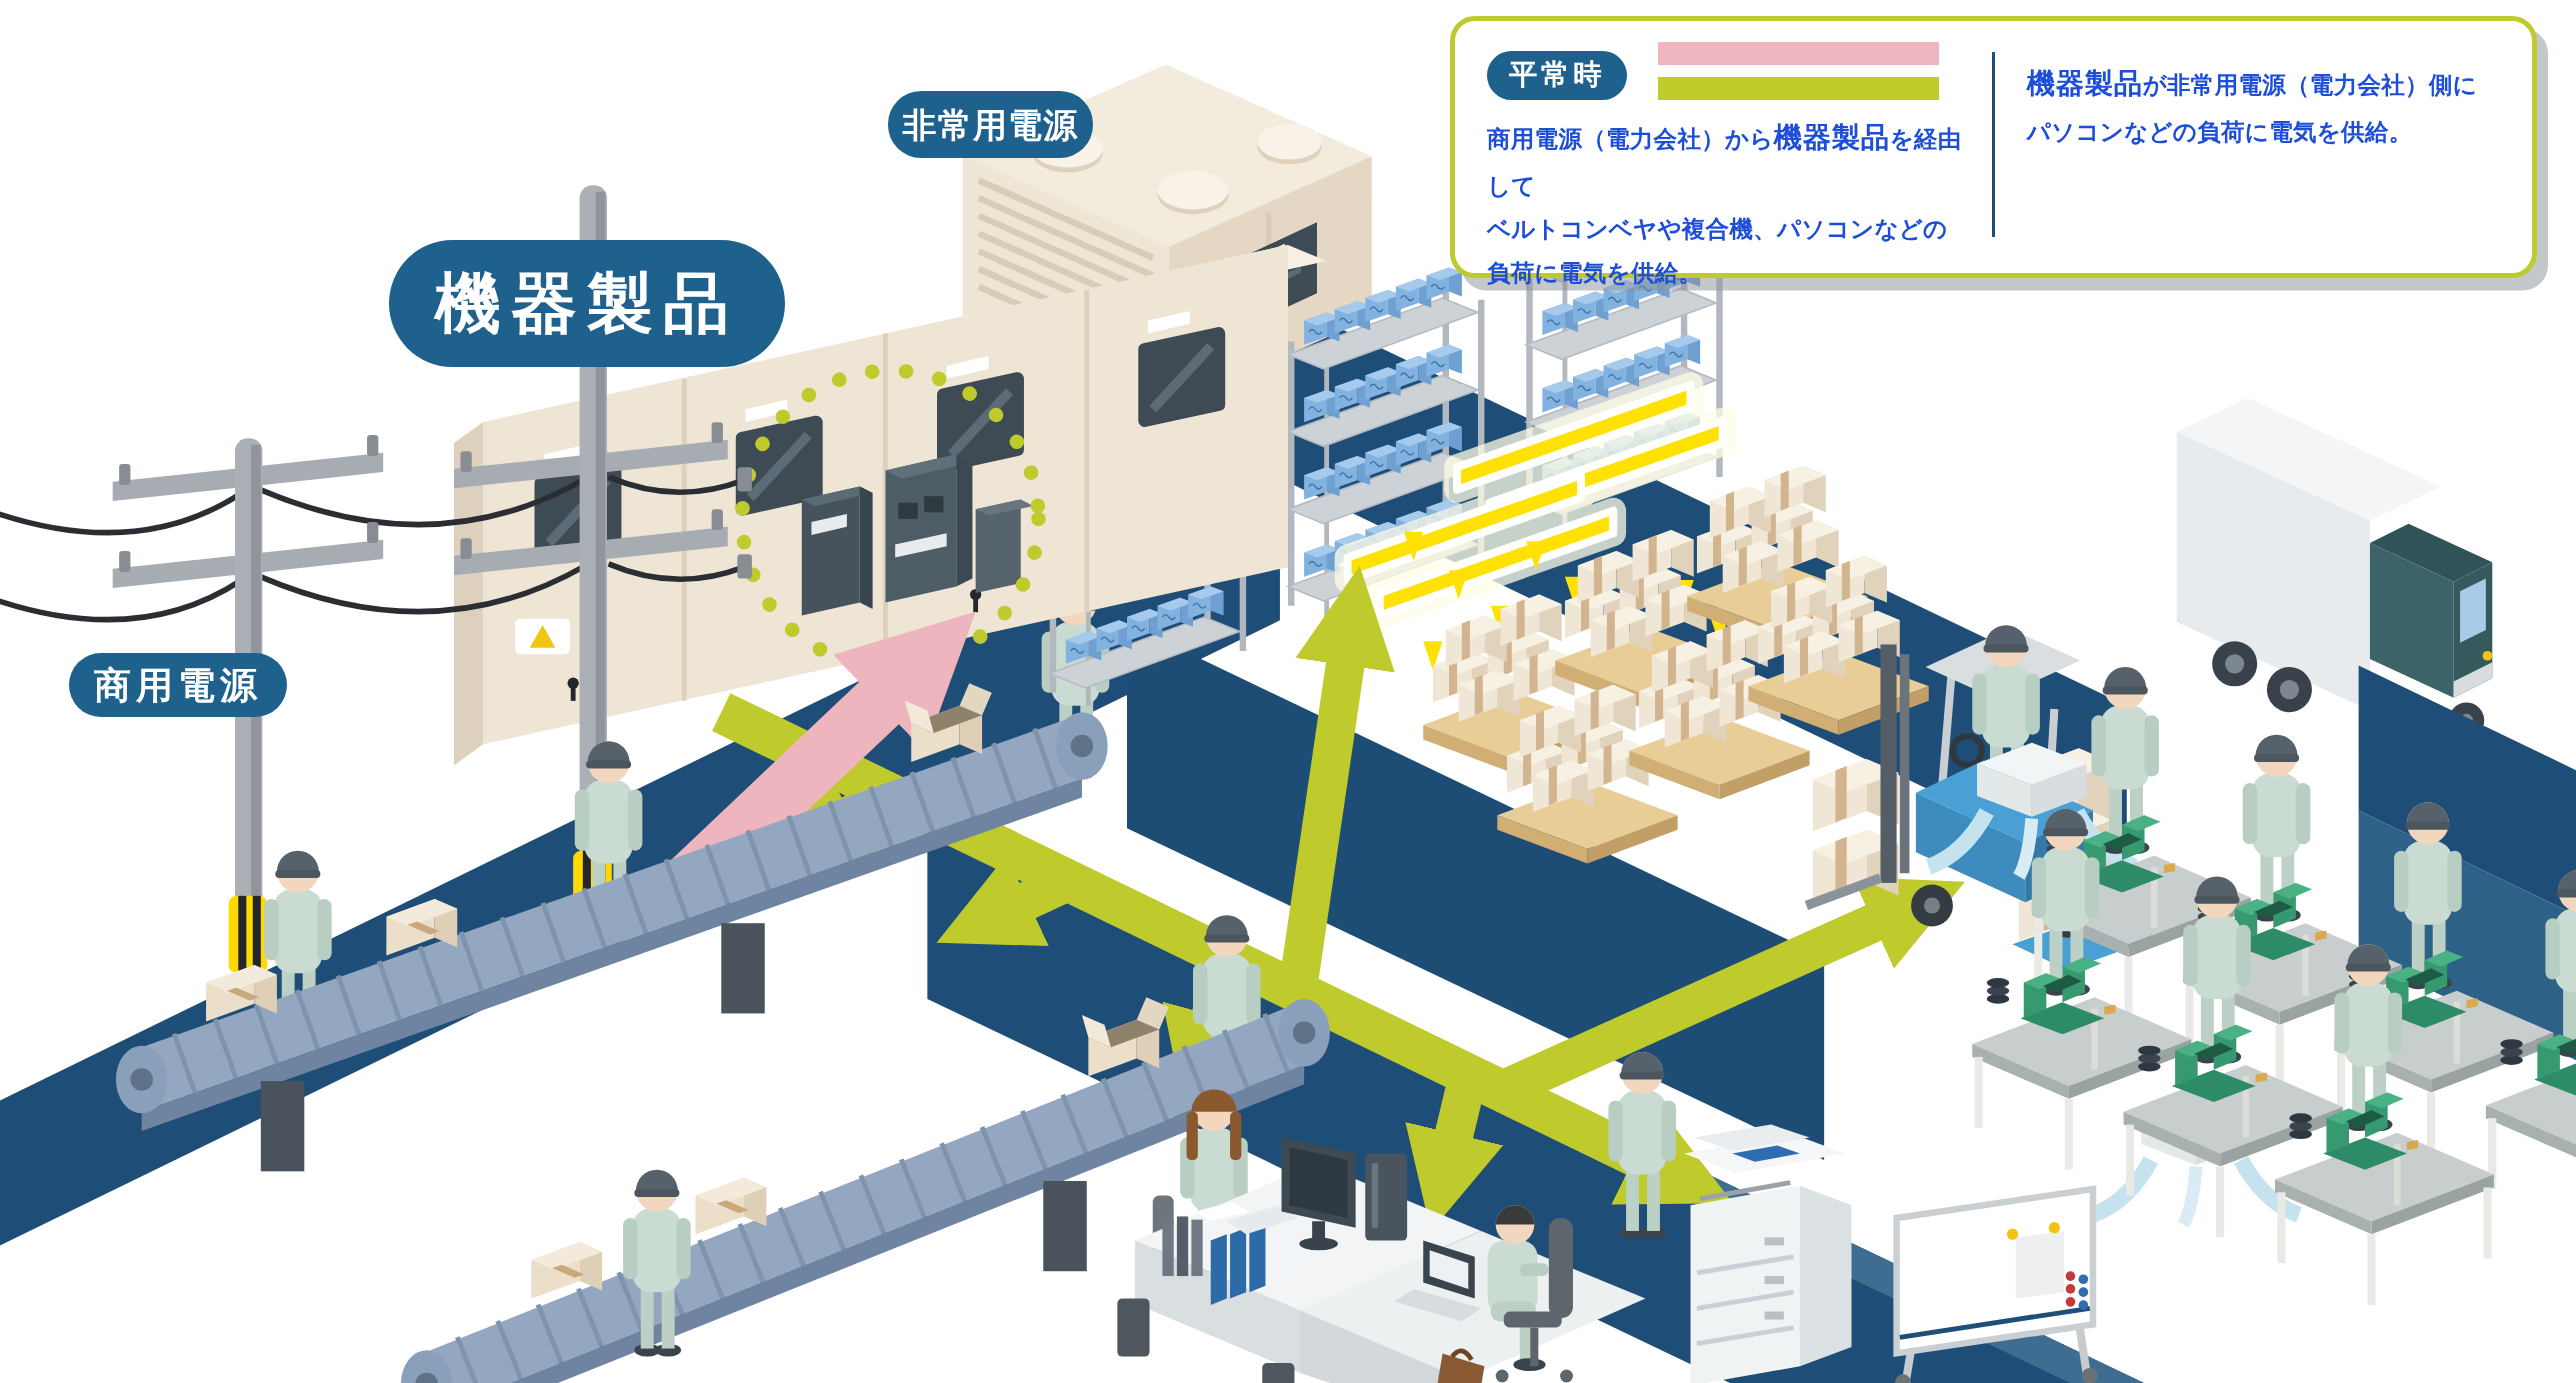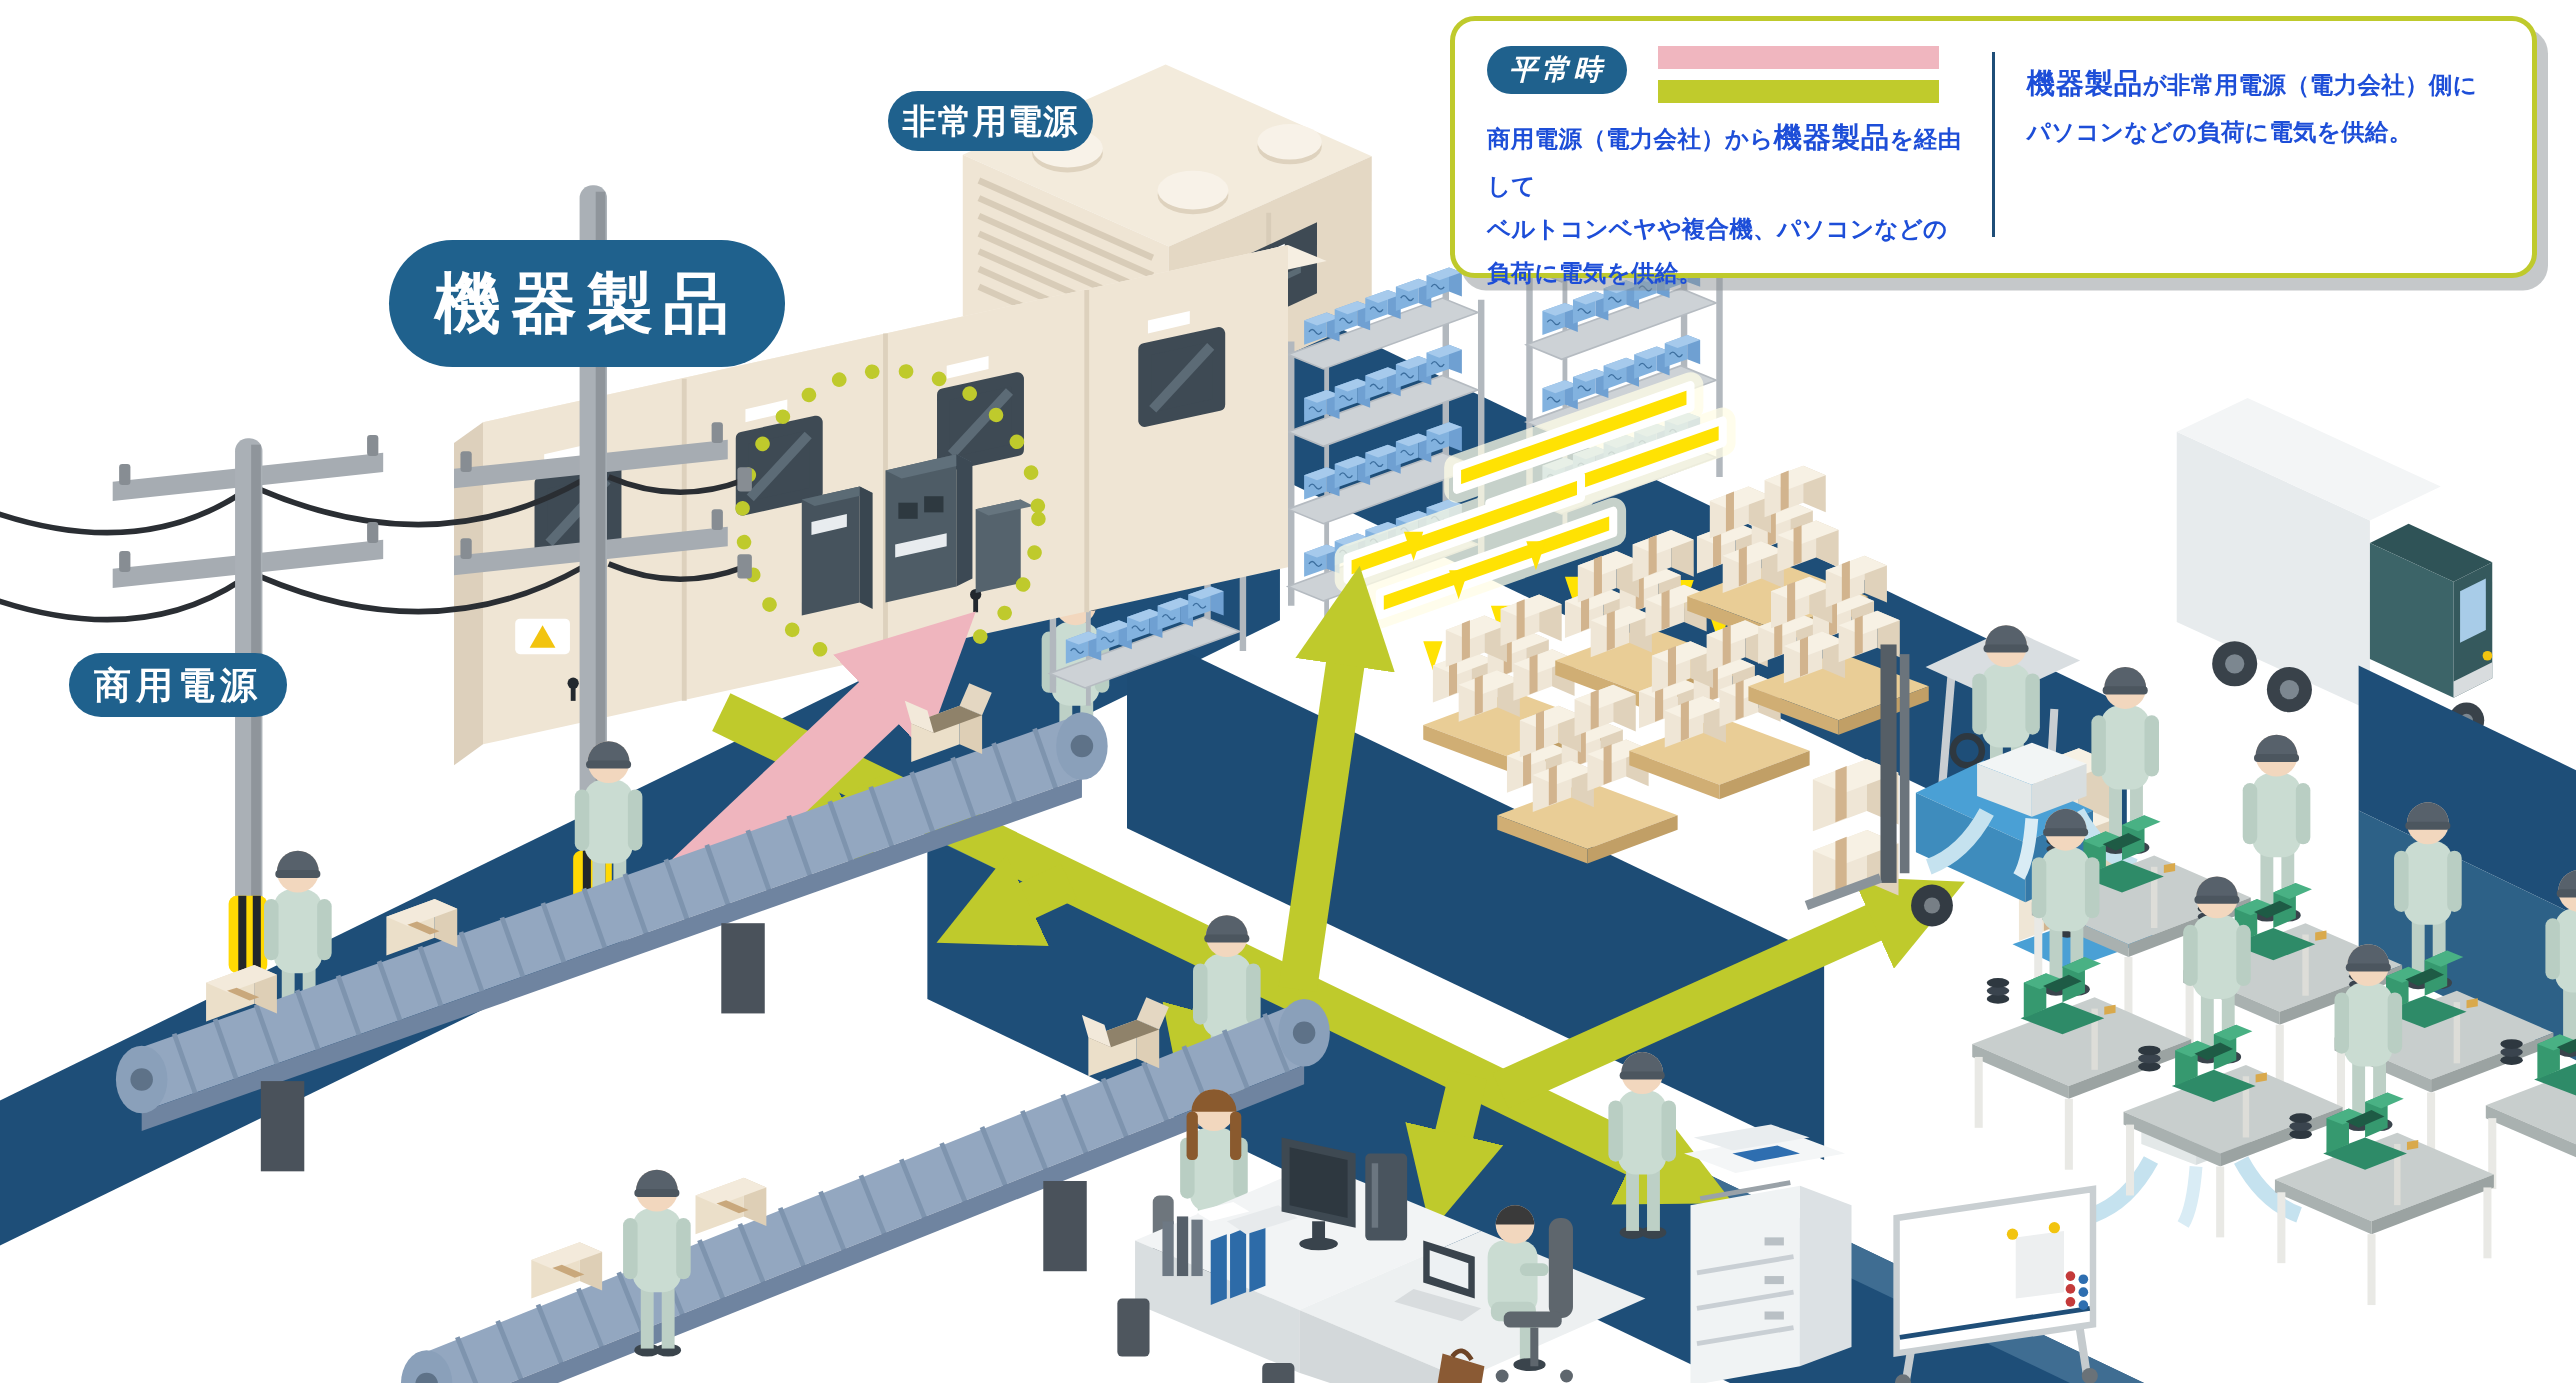--- a/index.html
+++ b/index.html
@@ -5,32 +5,32 @@
   html,body{margin:0;padding:0;background:#fff;}
   .stage{position:relative;width:2576px;height:1384px;overflow:hidden;
          font-family:"DejaVu Sans","Liberation Sans",sans-serif;}
   .scene{position:absolute;left:0;top:0;width:100%;height:100%;}
 
   
   .pill{position:absolute;background:#1F618D;color:#fff;font-weight:bold;
         display:flex;align-items:center;justify-content:center;line-height:1;}
   .pill-equipment{left:389px;top:240px;width:396px;height:127px;border-radius:65px;
         font-size:66px;letter-spacing:10px;}
-  .pill-emergency{left:888px;top:91px;width:205px;height:60px;border-radius:33px;
+  .pill-emergency{left:888px;top:91px;width:205px;height:67px;border-radius:33px;
         font-size:34px;letter-spacing:1.2px;}
   .pill-commercial{left:69px;top:653px;width:218px;height:64px;border-radius:40px;
         font-size:37px;letter-spacing:5px;}
 
   
   .legend{position:absolute;left:1450px;top:15.5px;width:1087px;height:262px;
           background:#fff;border:5.6px solid #BFCA2C;border-radius:25px;
           box-shadow:11px 12.4px 0 rgba(140,146,150,.5);display:flex;box-sizing:border-box;}
   .lcol{flex:1;padding:25px 21px 0 32px;}
   .ldiv{width:2.5px;background:#1F4E78;margin:31px 0 36px;}
-  .lhead{display:flex;align-items:flex-start;gap:31px;height:54px;font-style:italic;}
+  .lhead{display:flex;align-items:flex-end;gap:31px;height:54px;}
   .badge{background:#1F618D;color:#fff;font-weight:bold;font-size:28.4px;
          letter-spacing:3.7px;padding:10px 22px;border-radius:37px;line-height:1;white-space:nowrap;}
   .bars{display:flex;flex-direction:column;gap:11.7px;flex:1;max-width:281px;}
   .bar{height:23px;width:100%;}
   .bar.pink{background:#F0B6BF}.bar.blue{background:#BEE3F6}.bar.olive{background:#C0CB2C}
   .ltext{margin:12.4px 0 0;font-size:23.5px;line-height:1.86;font-weight:bold;
          color:#1d4ed8;letter-spacing:0.3px;}
   .ltext .em{font-size:28.4px;letter-spacing:0.6px;}
   .ln{display:block;}
 </style>

